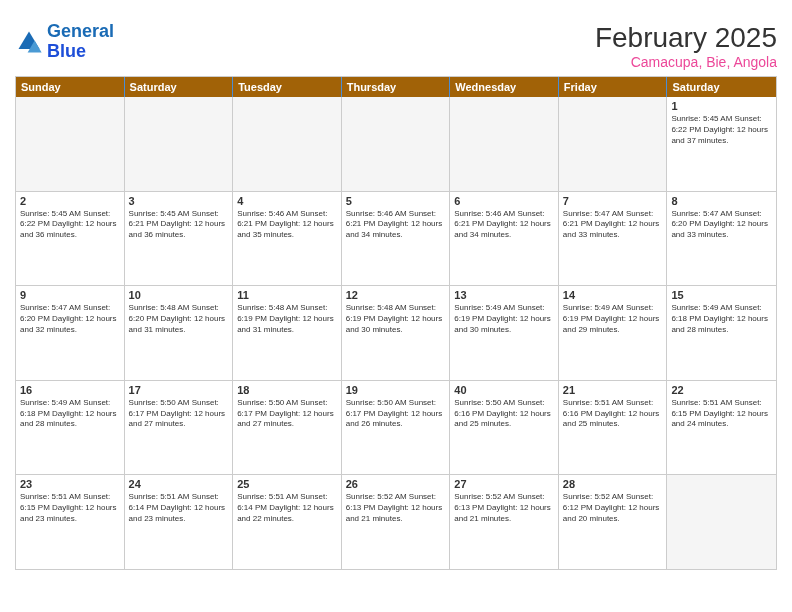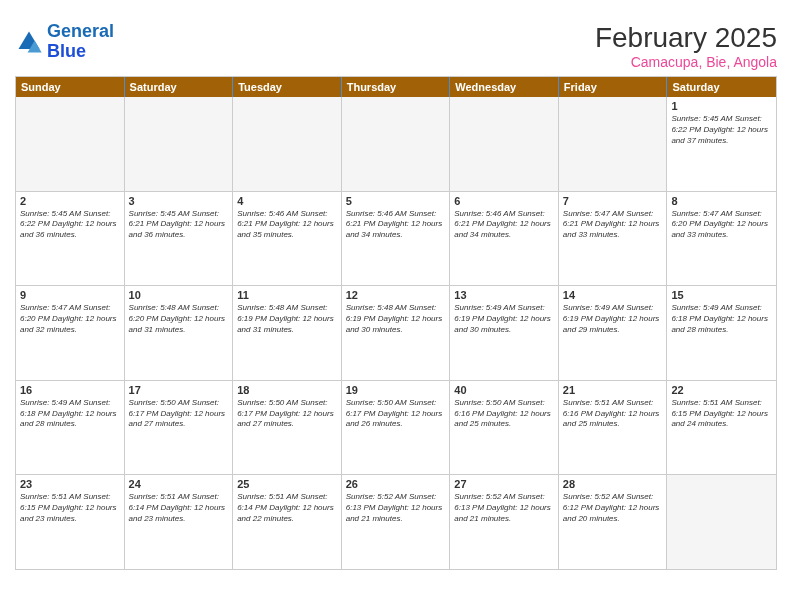--- a/index.html
+++ b/index.html
@@ -99,21 +99,20 @@
     .day-num {
       font-size: 11px;
       font-weight: bold;
       display: block;
       margin-bottom: 2px;
     }
     .cell-text {
       font-size: 8px;
       line-height: 1.35;
       color: #333;
-      font-style: italic;
     }
   </style>
 </head>
 <body>
 
 <div class="page">
   <div class="header">
     <div class="logo">
       <svg class="logo-icon" viewBox="0 0 40 40">
         <polygon points="20,5 35,30 5,30" fill="#1a6bb5"></polygon>

